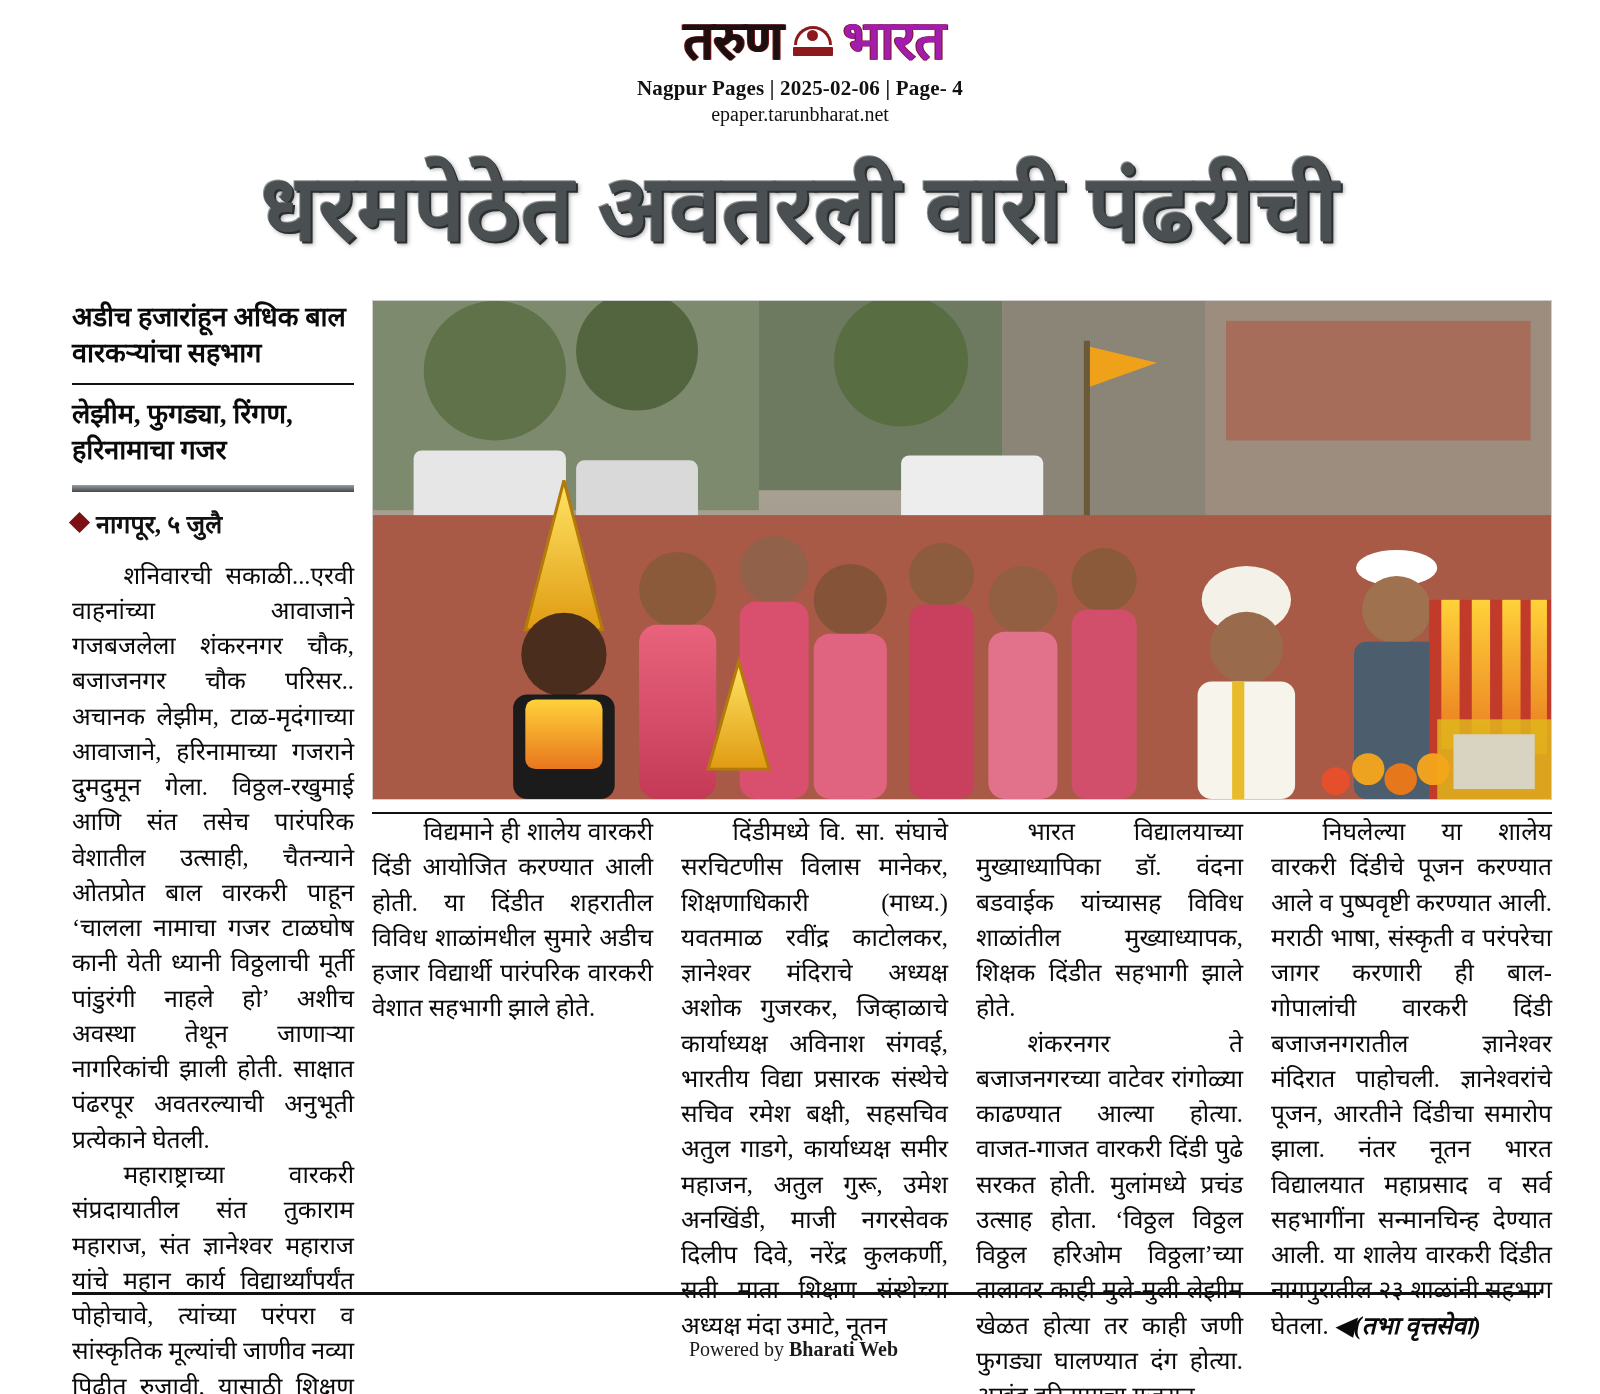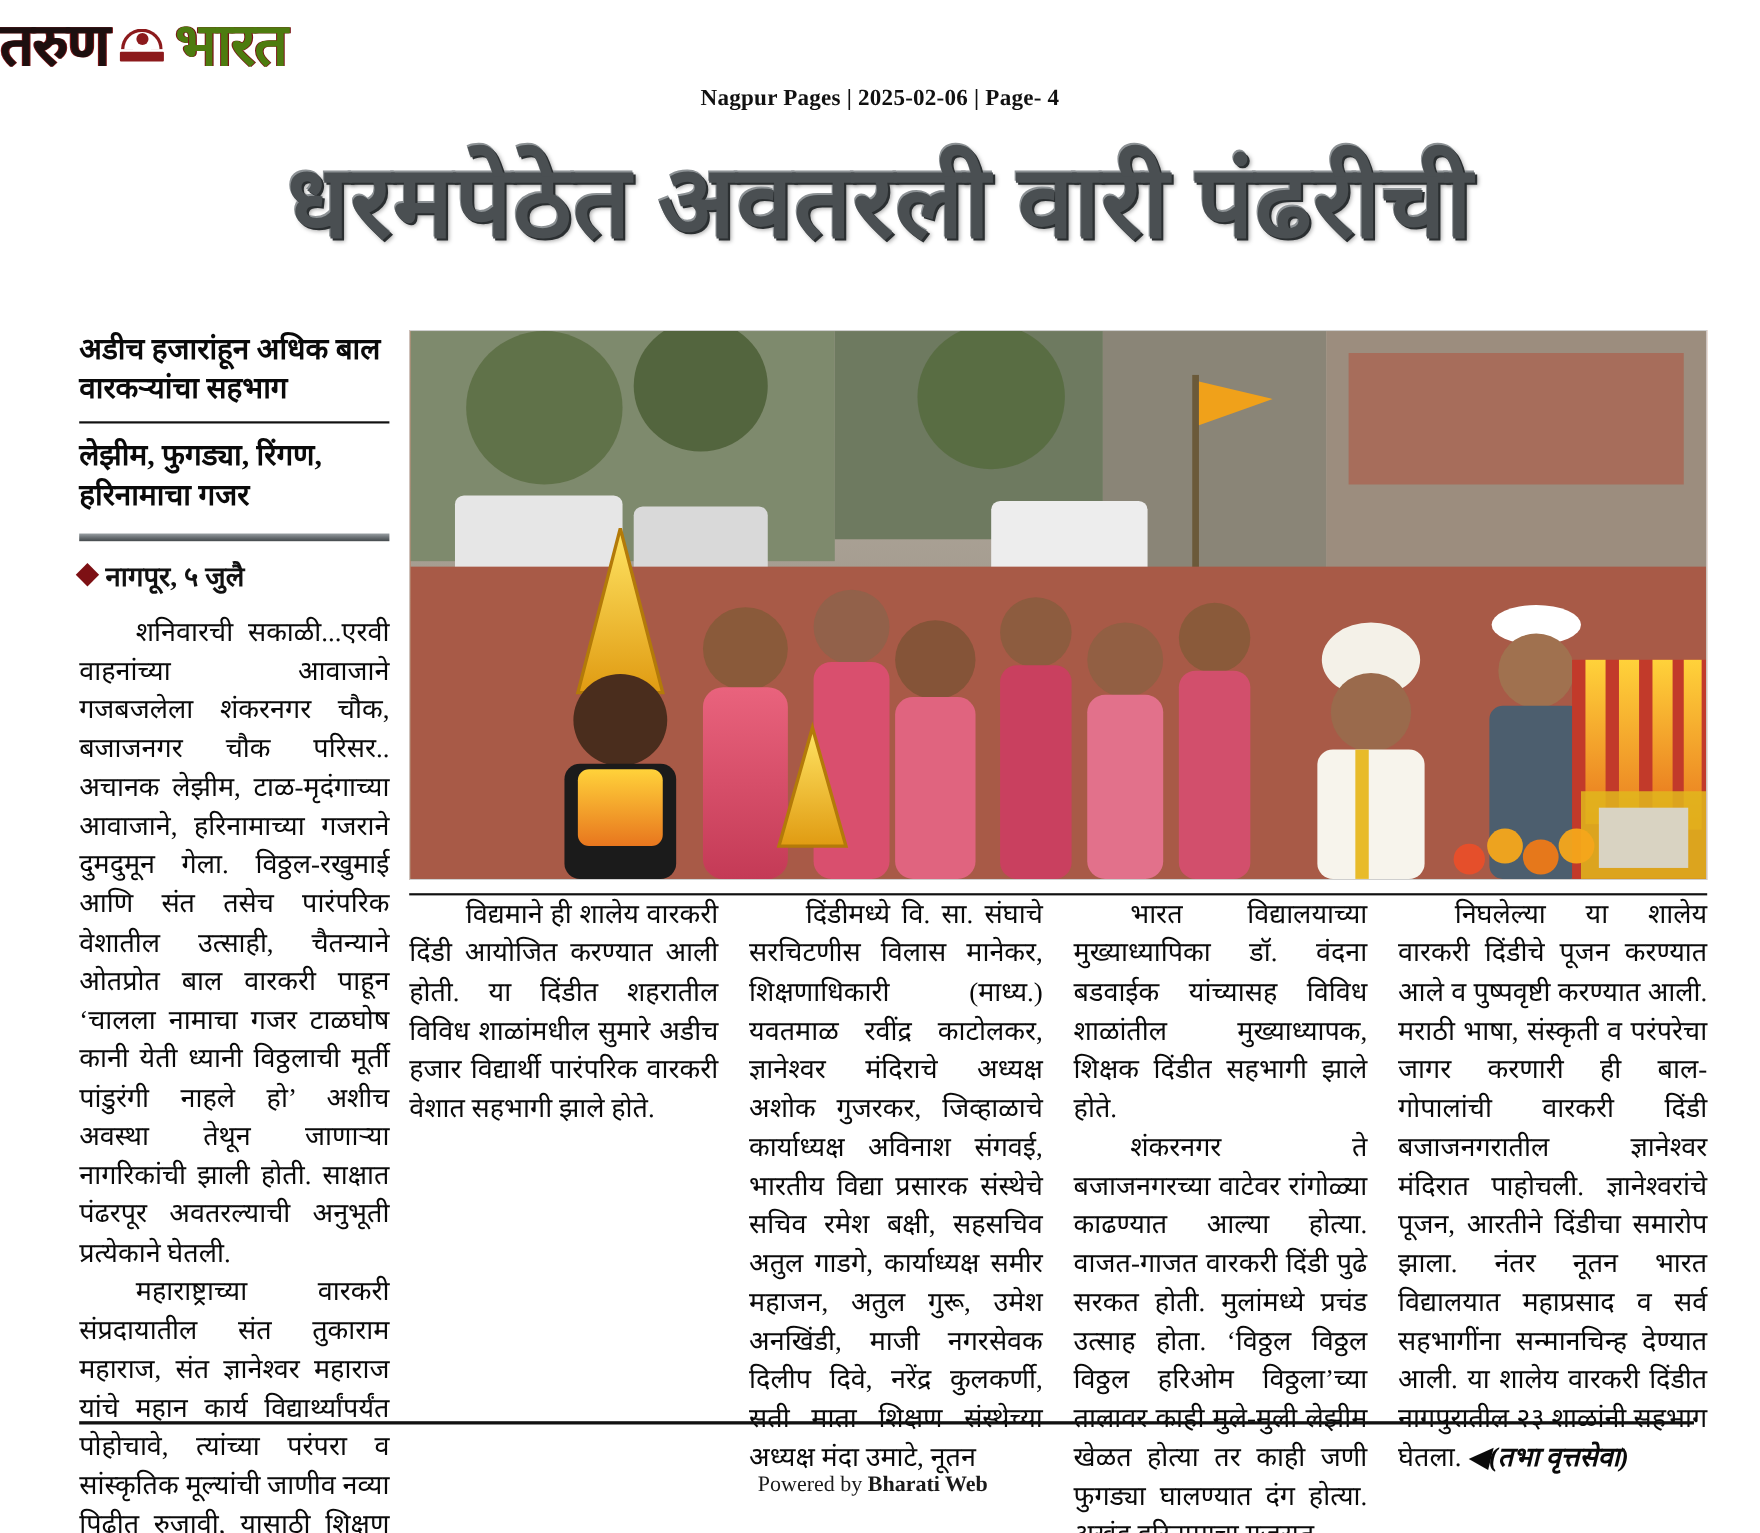--- a/index.html
+++ b/index.html
@@ -9,32 +9,33 @@
     background:#ffffff;
     font-family:"Liberation Sans", sans-serif;
     color:#0b0b0b;
     overflow:hidden;
   }
   .page { position:relative; width:1600px; height:1394px; padding:0; }
 
   
   .masthead { text-align:center; padding-top:14px; }
   .logo-row {
-    display:flex; align-items:center; gap:6px;
+    display:flex; align-items:center; justify-content:center; gap:6px;
     line-height:1;
+    padding-left:28px;
   }
   .logo-word {
     font-family:"Liberation Serif", serif;
     font-weight:bold;
     font-size:54px;
     letter-spacing:-1px;
     color:#1d0f0f;
     text-shadow:1px 0 0 #7a1416, -1px 0 0 #7a1416;
   }
-  .logo-word.second { color:#4d7c0f; }
+  .logo-word.second { color:#a21caf; }
   .logo-mark {
     width:44px; height:40px; position:relative; margin:0 2px;
     display:flex; flex-direction:column; align-items:center; justify-content:center;
   }
   .logo-mark .arc {
     width:38px; height:19px;
     border:3px solid #8c1a1c;
     border-bottom:none;
     border-radius:19px 19px 0 0;
     background:#fff;
@@ -183,20 +184,21 @@
     <div class="logo-row">
       <span class="logo-word">तरुण</span>
       <span class="logo-mark">
         <span class="arc"></span>
         <span class="dot"></span>
         <span class="bar"></span>
       </span>
       <span class="logo-word second">भारत</span>
     </div>
     <div class="edition-line">Nagpur Pages | 2025-02-06 | Page- 4</div>
+    <div class="edition-url">epaper.tarunbharat.net</div>
   </div>
 
   <div class="headline">धरमपेठेत अवतरली वारी पंढरीची</div>
 
   <div class="content">
 
     <div class="top-area">
 
       <div class="rail">
         <div class="kicker">अडीच हजारांहून अधिक बाल वारकऱ्यांचा सहभाग</div>

